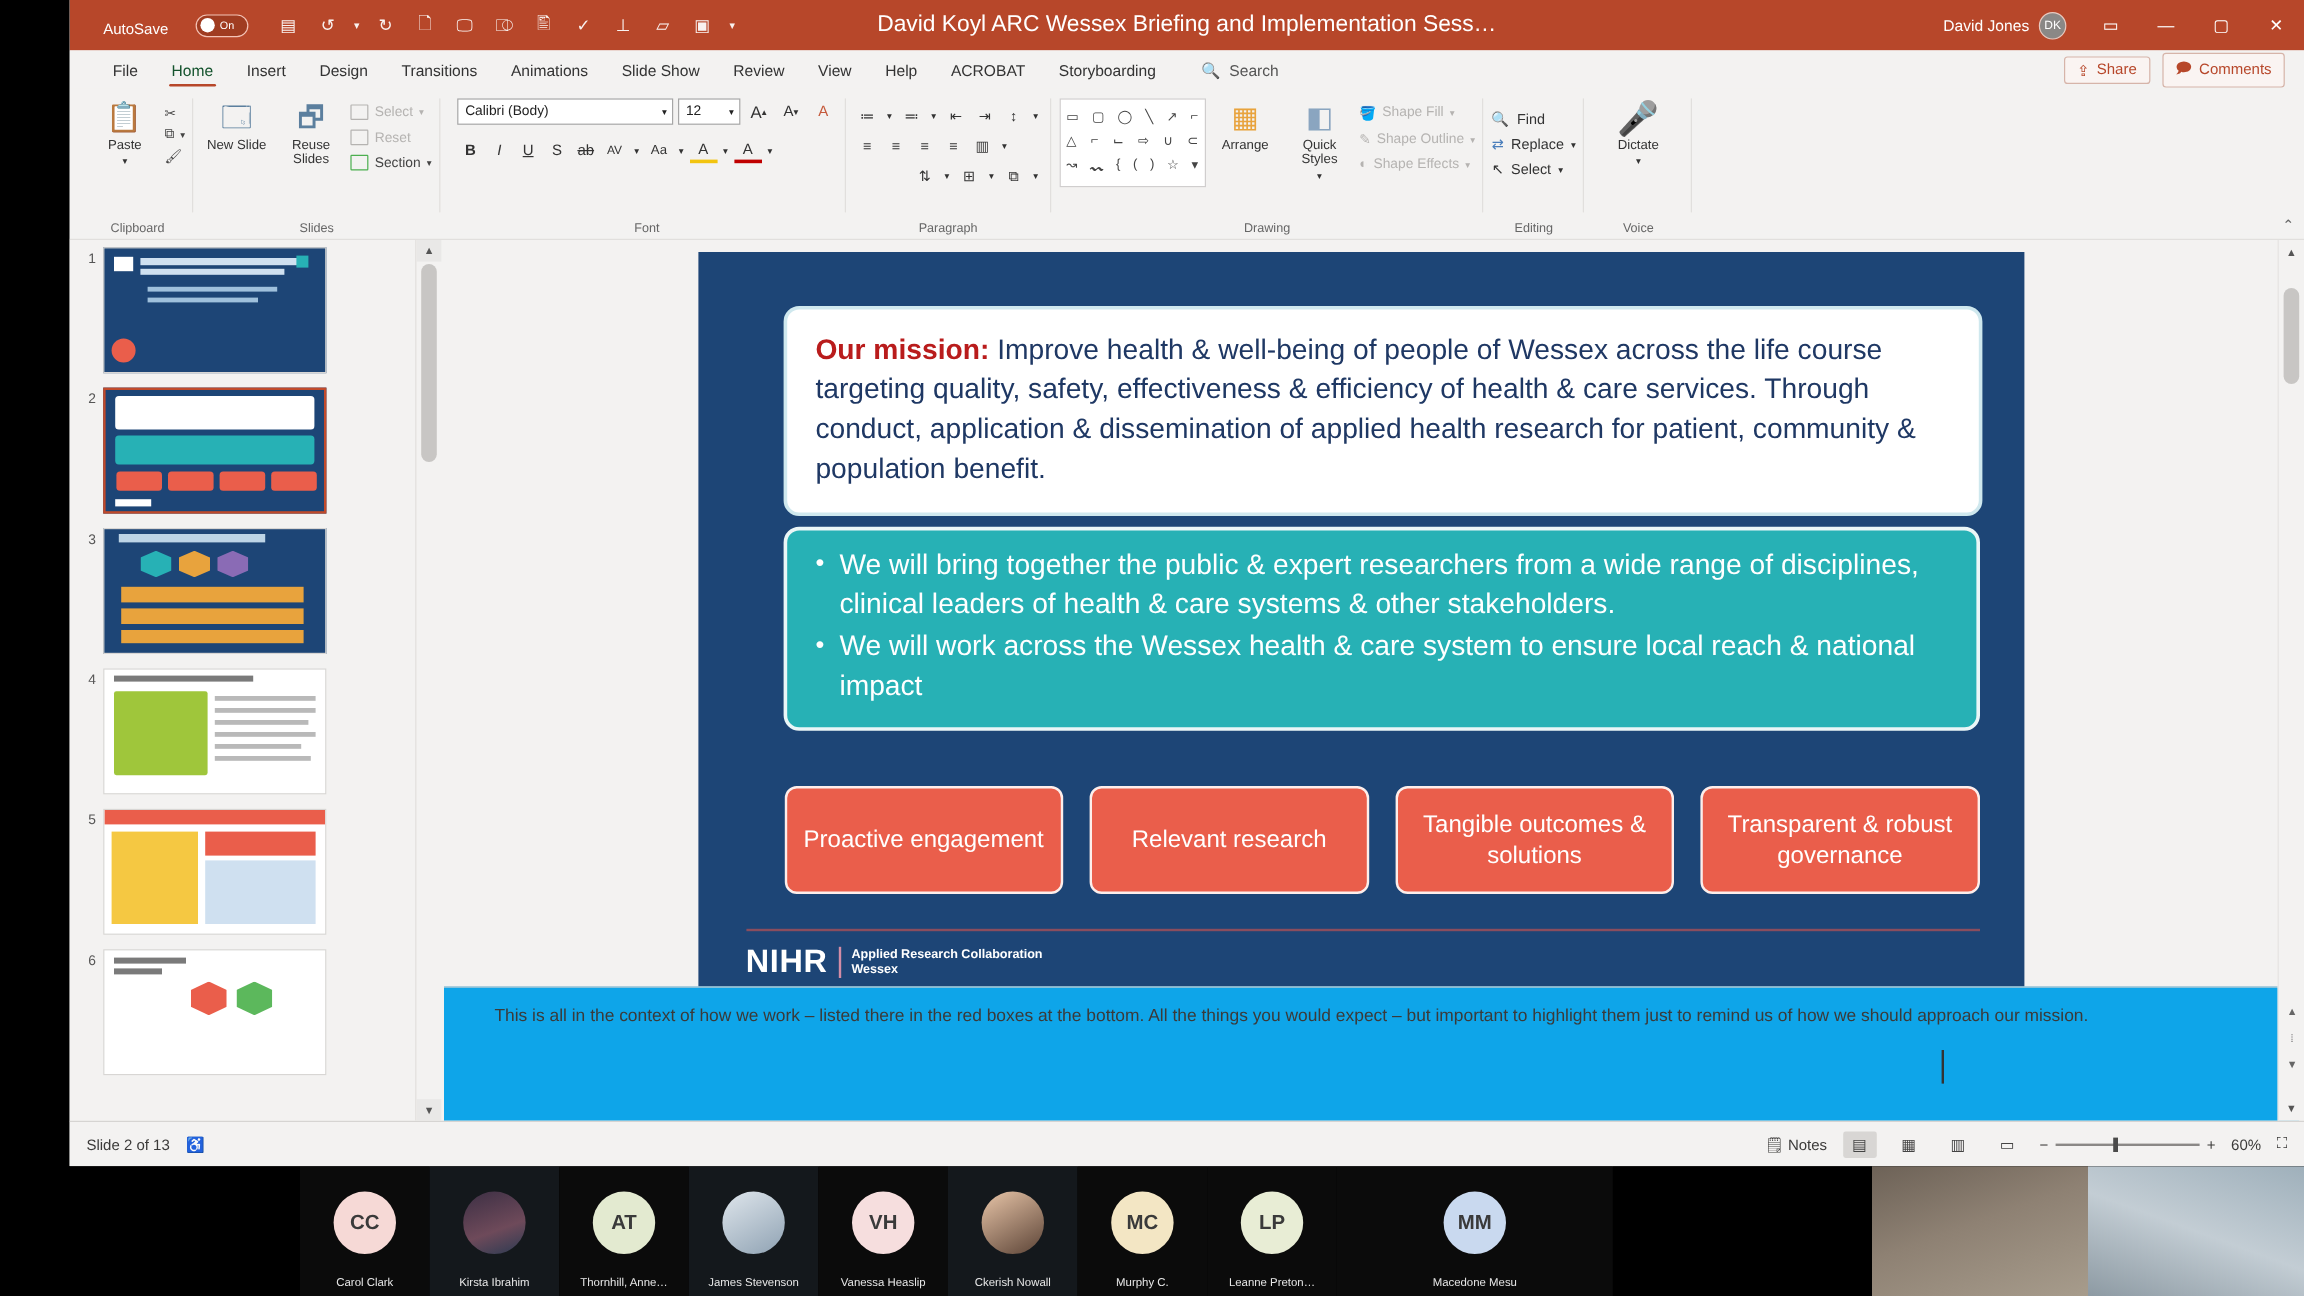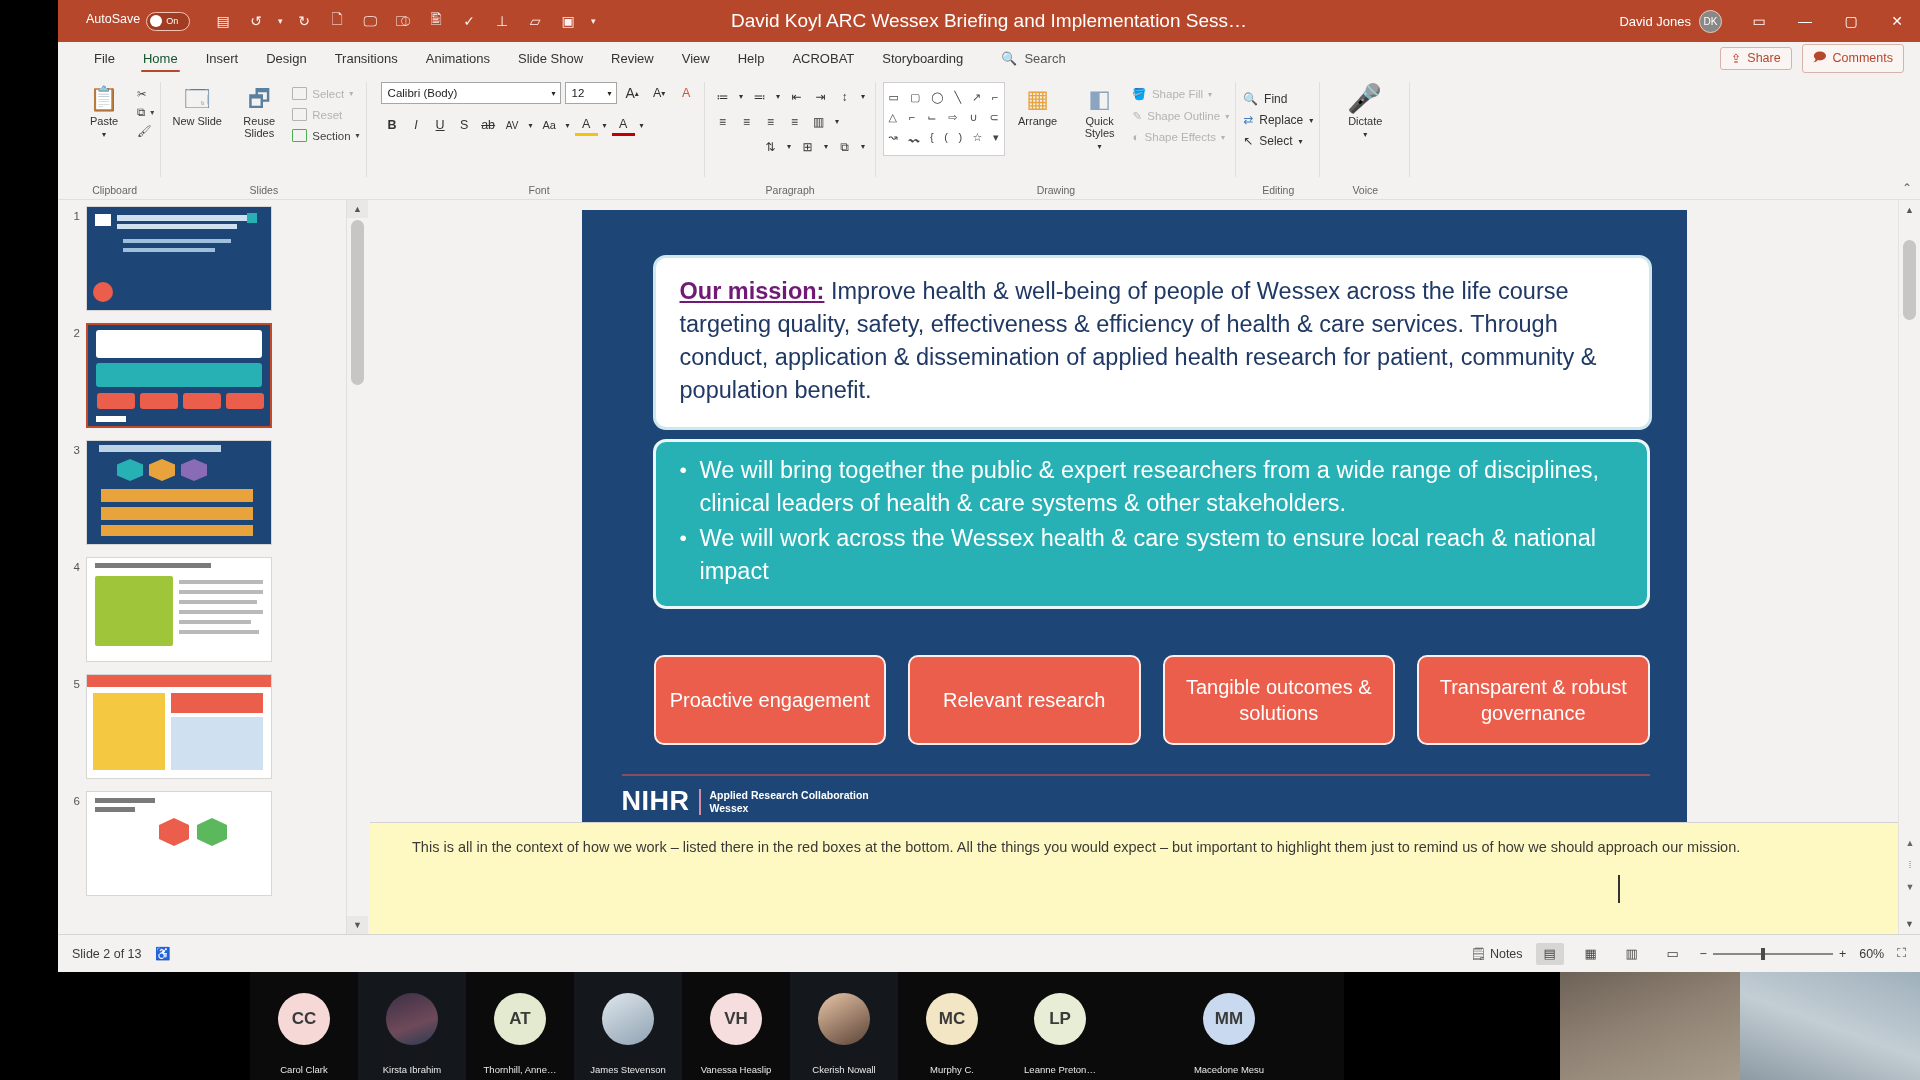--- a/index.html
+++ b/index.html
@@ -6,21 +6,21 @@
   html,body { width:1920px; height:1080px; overflow:hidden; background:#000; }
   body { font-family:"Liberation Sans", sans-serif; }
 
   #app { position:relative; width:1920px; height:1080px; background:#000; }
 
   
   #ppt { position:absolute; left:58px; top:0; width:1862px; height:972px; background:#f3f2f1; overflow:hidden; }
 
   
   .titlebar { height:42px; background:#b7472a; display:flex; align-items:center; position:relative; }
-  .autosave { display:flex; align-items:flex-start; gap:6px; margin-left:28px; color:#fff; font-size:12.5px; }
+  .autosave { display:flex; align-items:flex-end; gap:23px; margin-left:28px; color:#fff; font-size:12.5px; }
   .tgl { width:44px; height:19px; border-radius:10px; border:1.5px solid #f4c3b6; background:#a03c21;
          display:flex; align-items:center; padding:0 3px; gap:4px; font-size:9px; color:#fff; }
   .tgl .knob { width:12px; height:12px; border-radius:50%; background:#fff; }
   .qat { display:flex; align-items:center; gap:3px; margin-left:18px; }
   .qat .qi { width:30px; height:28px; display:flex; align-items:center; justify-content:center;
              color:#fff; font-size:14px; opacity:.93; }
   .title-text { position:absolute; left:0; right:0; text-align:center; color:#fff; font-size:19px; pointer-events:none;}
   .tr-right { margin-left:auto; display:flex; align-items:center; height:42px; }
   .userchip { display:flex; align-items:center; gap:8px; color:#fff; font-size:13px; margin-right:14px; }
   .useravatar { width:23px; height:23px; border-radius:50%; background:#8a8886; color:#fff; font-size:10px;
@@ -86,41 +86,41 @@
   .tsThumb { position:absolute; top:20px; left:4px; width:13px; height:165px; background:#c8c6c4; border-radius:7px;}
 
   
   .canvas { position:absolute; left:312px; right:22px; top:0; bottom:116px; background:#f3f2f1;
             display:flex; align-items:flex-start; justify-content:center; padding-top:10px;}
   .slide { width:1105px; height:630px; background:#1d4576; position:relative; }
 
   .mission { position:absolute; left:71px; top:45px; right:35px; background:#fff; border:3px solid #cfe8ee;
              border-radius:13px; padding:17px 24px 20px 24px; }
   .mission p { font-size:23.5px; line-height:33px; color:#1f3864; }
-  .mission b { font-weight:bold; color:#701a75;text-decoration:underline; }
+  .mission b { font-weight:bold; color:#b91c1c; }
 
   .aims { position:absolute; left:71px; top:229px; right:37px; background:#27b1b5; border:3px solid #eaf6f7;
           border-radius:13px; padding:12px 22px 16px 22px; }
   .aims ul { list-style:none; }
   .aims li { font-size:23.5px; line-height:33px; color:#fff; position:relative; padding-left:22px; margin-bottom:2px;}
   .aims li:before { content:"•"; position:absolute; left:2px; top:-1px; font-size:21px; }
 
   .pillrow { position:absolute; left:72px; right:37px; top:445px; display:flex; gap:22px; }
   .pill { flex:1; background:#ea5e4b; border:2.5px solid #fdeeeb; border-radius:10px; height:90px;
           display:flex; align-items:center; justify-content:center; text-align:center;
           color:#fff; font-size:20px; line-height:26px; padding:0 8px;}
 
   .sliderule { position:absolute; left:40px; right:37px; top:564px; height:2px; background:#8a4d5e; }
   .nihr { position:absolute; left:40px; top:576px; display:flex; align-items:center; gap:9px; }
   .nihr .mark { color:#fff; font-size:27px; font-weight:bold; letter-spacing:.5px; }
   .nihr .bar { width:2px; height:26px; background:#d38ca6; }
   .nihr .sub { color:#fff; font-size:10.5px; line-height:12.5px; font-weight:bold; }
 
   
-  .notes { position:absolute; left:312px; right:4px; bottom:38px; height:112px; background:#fef9c3;
+  .notes { position:absolute; left:312px; right:4px; bottom:38px; height:112px; background:#0ea5e9;
            border-top:1px solid #d6d4d2; padding:12px 40px 0 42px; }
   .notes p { font-size:14.5px; line-height:25px; color:#3b3a39; }
   .notes .caret { position:absolute; left:1248px; top:52px; width:1.5px; height:28px; background:#333; }
 
   
   .vscroll { position:absolute; right:0; top:0; bottom:38px; width:22px; background:#f3f2f1; border-left:1px solid #e5e3e1;}
   .vsBtn { height:20px; display:flex; align-items:center; justify-content:center; font-size:9px; color:#555;}
   .vsThumb { position:absolute; top:40px; left:4px; width:13px; height:80px; background:#c8c6c4; border-radius:7px;}
   .vsDots { position:absolute; left:5px; width:12px; display:flex; flex-direction:column; align-items:center; gap:3px;
             font-size:9px; color:#666;}

